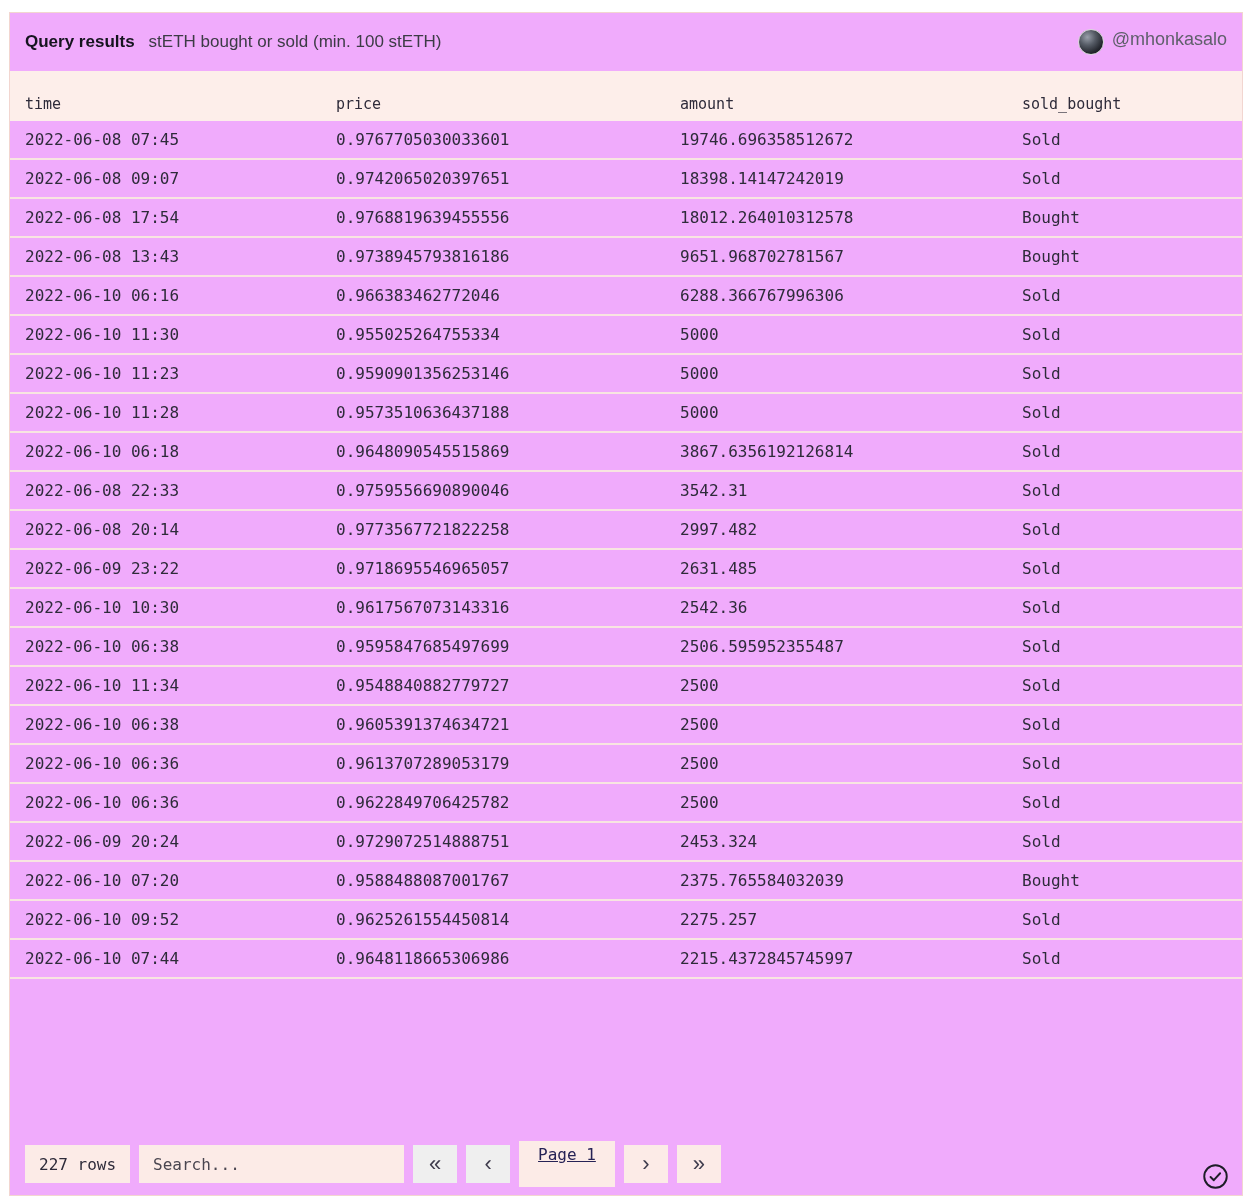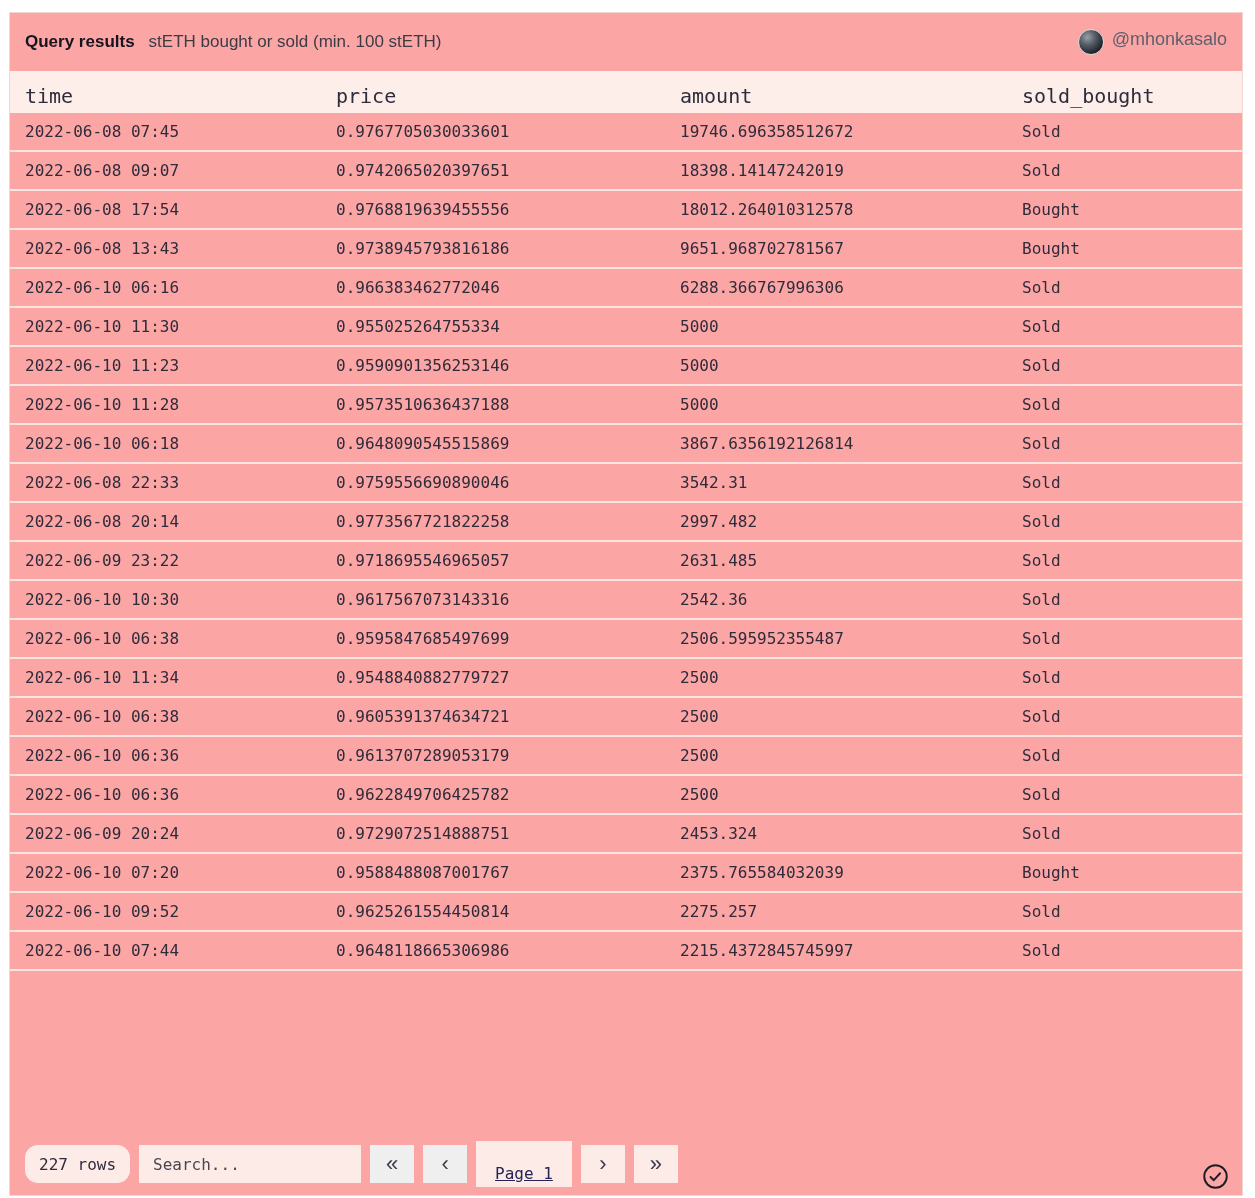--- a/index.html
+++ b/index.html
@@ -2,21 +2,21 @@
 <html><head>
 <meta charset="utf-8">
 <style>
   html,body{margin:0;padding:0;}
   body{
     width:1255px;height:1198px;position:relative;background:#ffffff;
     font-family:"Liberation Sans",sans-serif;overflow:hidden;
   }
   .card{
     position:absolute;left:9px;top:12px;width:1234px;height:1184px;
-    border:1px solid #f2d6d0;background:#fca5a5;box-sizing:border-box;
+    border:1px solid #f2d6d0;background:#f0abfc;box-sizing:border-box;
   }
   
   .card-header{
     height:58px;display:flex;align-items:center;justify-content:space-between;
     padding:0 15px;box-sizing:border-box;
   }
   .title-group{display:flex;align-items:baseline;gap:14px;}
   .query-title{font-size:17px;font-weight:bold;color:#15141f;}
   .query-subtitle{font-size:17px;color:#3c3b45;}
   .author{display:flex;align-items:flex-start;gap:8px;}
@@ -25,53 +25,53 @@
     background:radial-gradient(circle at 35% 30%,#9aa0ab 0%,#565c66 35%,#23262d 70%,#111318 100%);
     border:1px solid #d8d8d8;box-sizing:border-box;
   }
   .handle{font-size:18px;color:#5f5f6b;}
   
   table{border-collapse:collapse;width:100%;table-layout:fixed;}
   col.c-time{width:311px;} col.c-price{width:344px;} col.c-amount{width:342px;}
   thead th{
     background:#fdeeea;height:34px;text-align:left;font-weight:normal;
     font-family:"DejaVu Sans Mono","Liberation Mono",monospace;
-    font-size:20px;color:#2e2b3a;padding:8px 0 0 15px;
+    font-size:15px;color:#2e2b3a;padding:16px 0 0 15px;
   }
   tbody td{
     height:37px;border-bottom:2px solid #f8e5e1;
     font-family:"DejaVu Sans Mono","Liberation Mono",monospace;
     font-size:16px;color:#2e2b3a;padding:0 0 0 15px;
     white-space:nowrap;overflow:hidden;
   }
   
   .card-footer{
     position:absolute;left:15px;right:15px;bottom:12px;height:38px;
     display:flex;align-items:center;gap:9px;
   }
   .chip{
     background:#fcebe7;height:38px;display:flex;align-items:center;
     font-family:"DejaVu Sans Mono","Liberation Mono",monospace;
-    font-size:16px;color:#2e2b3a;box-sizing:border-box;border-radius:13px;
+    font-size:16px;color:#2e2b3a;box-sizing:border-box;
   }
   .row-count{padding:0 14px;}
   .search-input{
-    background:#fcebe7;border:none;outline:none;height:38px;width:222px;
+    background:#fcebe7;border:none;outline:none;height:38px;width:265px;
     font-family:"DejaVu Sans Mono","Liberation Mono",monospace;
     font-size:16px;color:#2e2b3a;padding:0 0 0 14px;box-sizing:border-box;
   }
   .search-input::placeholder{color:#4a4650;opacity:1;}
   .pg-btn{
     width:44px;height:38px;display:flex;align-items:center;justify-content:center;
     background:#fcebe7;border:none;cursor:pointer;padding:0;
   }
   .pg-btn.disabled{background:#efefef;cursor:default;}
   .pg-glyph{font-size:22px;line-height:1;color:#3f3c4d;font-family:"Liberation Sans",sans-serif;}
   .page-display{
-    background:#fcebe7;height:38px;display:flex;align-items:flex-end;padding:4px 19px;cursor:pointer;
+    background:#fcebe7;height:38px;display:flex;align-items:flex-start;padding:4px 19px;cursor:pointer;
   }
   .page-display span{
     font-family:"DejaVu Sans Mono","Liberation Mono",monospace;
     font-size:16px;color:#262255;text-decoration:underline;
   }
   .check-indicator{position:absolute;right:13px;bottom:5px;width:27px;height:27px;}
 </style>
 </head>
 <body>
 

